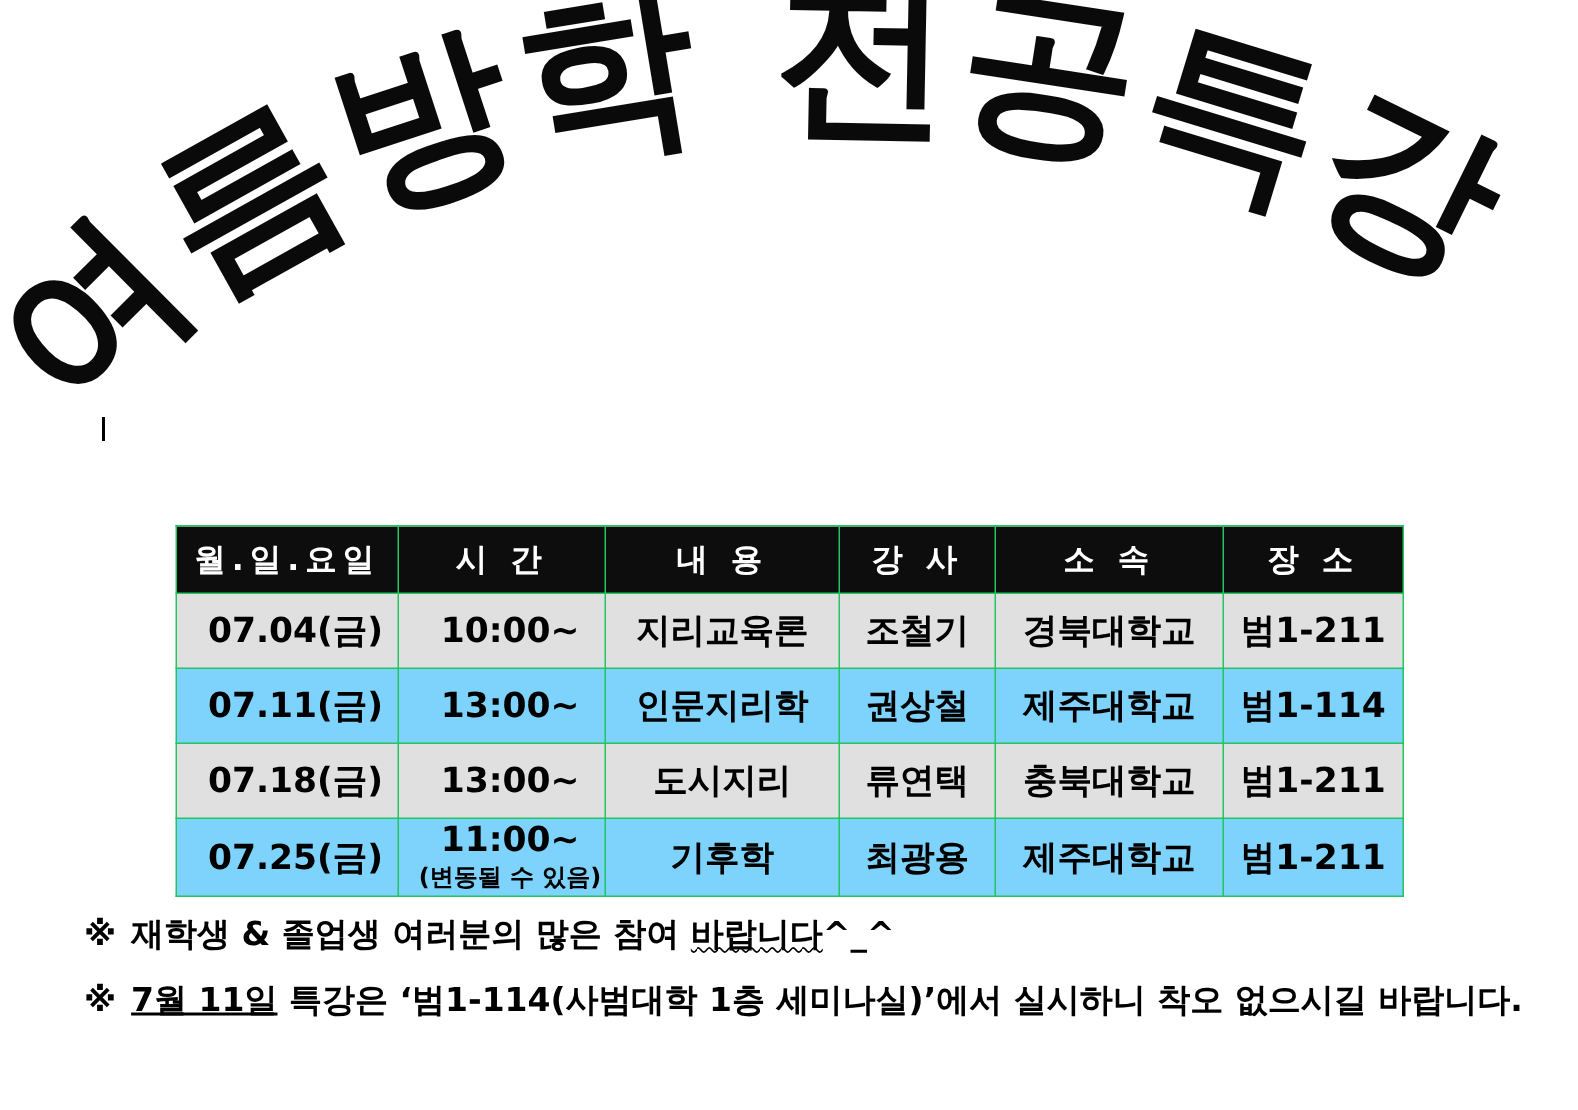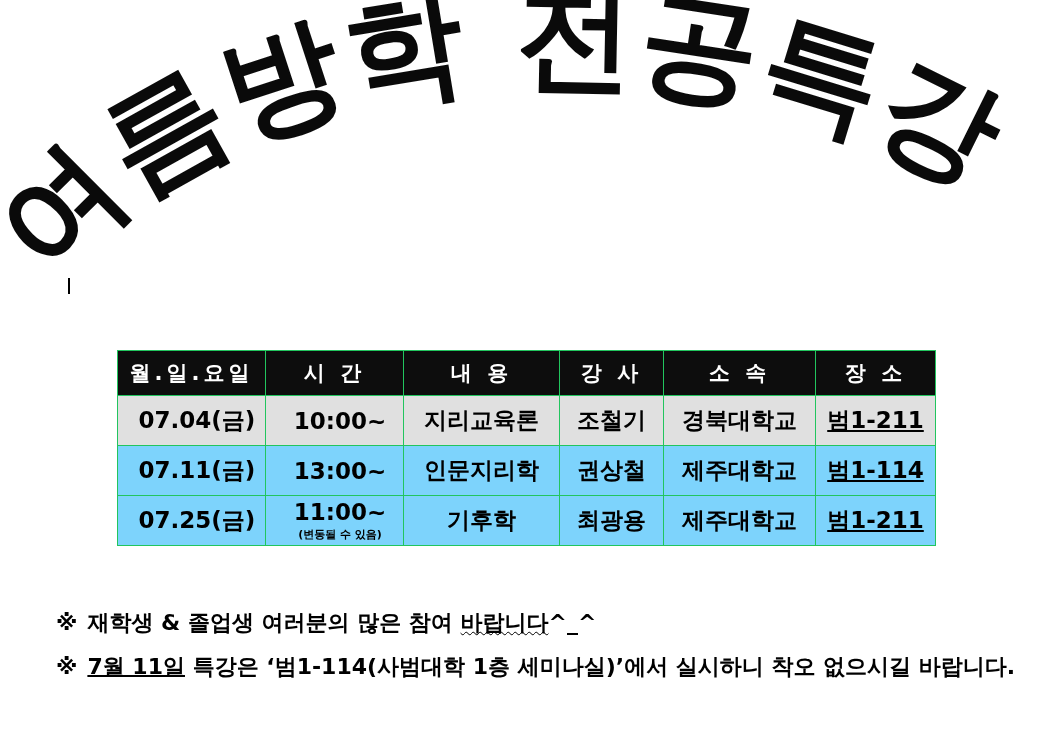--- a/index.html
+++ b/index.html
@@ -93,25 +93,24 @@
 
   td.date-cell, td.time-cell {
     font-family: "DejaVu Sans Mono", monospace;
     font-size: 21px;
     letter-spacing: 0px;
     padding-left: 12px;
   }
   td.place-cell {
     font-family: "DejaVu Sans", sans-serif;
     font-size: 22px;
-    text-decoration: underline;
   }
   .time-note {
     display: block;
-    font-size: 11px;
+    font-size: 16px;
     font-weight: 700;
     margin-top: 2px;
     letter-spacing: 0;
   }
   tr.tall td { height: 62px; margin-top: 32px; }
 
   
   .notes {
     position: absolute;
     left: 56px;
@@ -182,20 +181,28 @@
         <td class="place-cell">범1-211</td>
       </tr>
       <tr>
         <td class="date-cell">07.11(금)</td>
         <td class="time-cell">13:00~</td>
         <td>인문지리학</td>
         <td>권상철</td>
         <td>제주대학교</td>
         <td class="place-cell">범1-114</td>
       </tr>
+      <tr class="shaded">
+        <td class="date-cell">07.18(금)</td>
+        <td class="time-cell">13:00~</td>
+        <td>도시지리</td>
+        <td>류연택</td>
+        <td>충북대학교</td>
+        <td class="place-cell">범1-211</td>
+      </tr>
       <tr class="tall">
         <td class="date-cell">07.25(금)</td>
         <td class="time-cell">
           <span>11:00~</span>
           <span class="time-note">(변동될 수 있음)</span>
         </td>
         <td>기후학</td>
         <td>최광용</td>
         <td>제주대학교</td>
         <td class="place-cell">범1-211</td>

